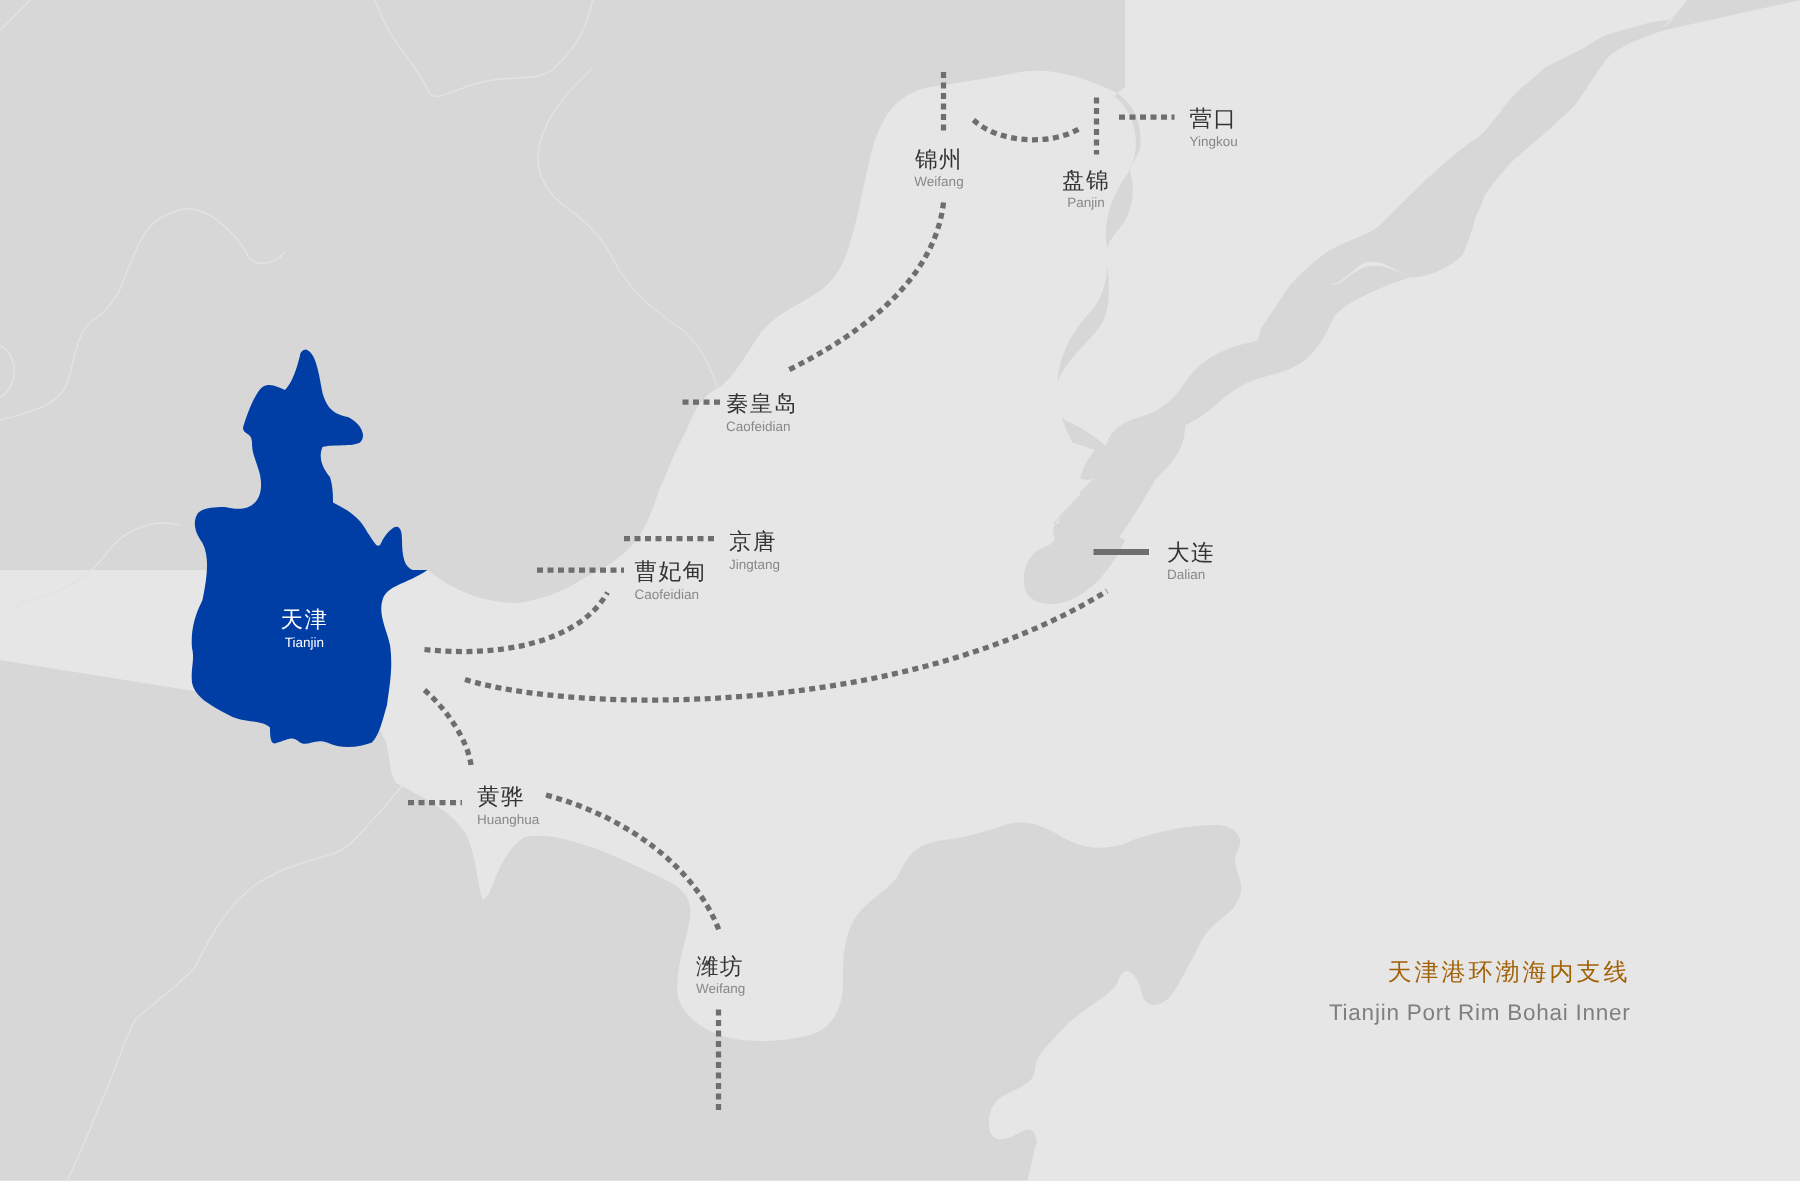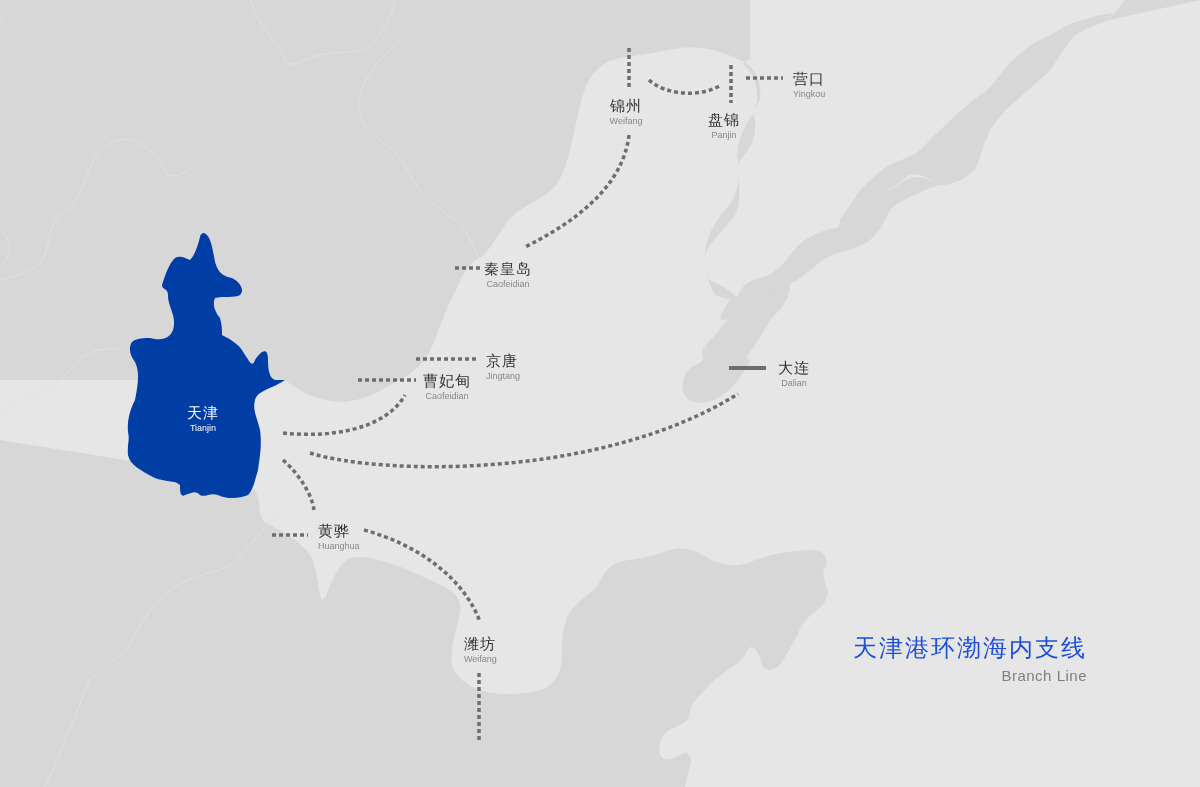--- a/index.html
+++ b/index.html
@@ -1,26 +1,26 @@
 <!DOCTYPE html>
 <html><head>
 <meta charset="utf-8">
 <style>
   html, body { margin: 0; padding: 0; }
   body { width: 1200px; height: 787px; overflow: hidden; background: #e6e6e6; font-family: "DejaVu Sans", "Liberation Sans", sans-serif; }
   .map { position: relative; width: 1200px; height: 787px; }
   svg.base { position: absolute; left: 0; top: 0; }
   .label { position: absolute; text-align: left; line-height: 1; white-space: nowrap; }
   .label .zh { display: block; font-size: 15px; color: #333333; letter-spacing: 1px; }
-  .label .en { display: block; font-size: 9px; color: #888888; margin-top: 3px; font-family: "Liberation Sans", sans-serif; text-align: center; }
+  .label .en { display: block; font-size: 9px; color: #888888; margin-top: 3px; font-family: "Liberation Sans", sans-serif; }
   .label.center { text-align: center; transform: translateX(-50%); }
   .label.light .zh { color: #ffffff; }
   .label.light .en { color: #ffffff; }
   .title-block { position: absolute; right: 113px; top: 633px; text-align: right; }
-  .title-zh { font-size: 24px; color: #1d4ed8; letter-spacing: 2px; line-height: 30px; text-align: right; }
+  .title-zh { font-size: 16px; color: #a16207; letter-spacing: 2px; line-height: 30px; text-align: right; }
   .title-en { font-family: "Liberation Sans", sans-serif; font-size: 15px; color: #7f7f7f; line-height: 22px; margin-top: 2px; letter-spacing: 0.5px; }
 </style>
 </head>
 <body>
 
 <div class="map">
   <svg class="base" width="1200" height="787" viewBox="0 0 1200 787">
 
     <rect x="0" y="0" width="1200" height="787" fill="#e6e6e6"></rect>
 
@@ -185,15 +185,15 @@
     <span class="en">Huanghua</span>
   </div>
 
   <div class="label" style="left:464px; top:637px;">
     <span class="zh">潍坊</span>
     <span class="en">Weifang</span>
   </div>
 
   <div class="title-block">
     <div class="title-zh">天津港环渤海内支线</div>
-    <div class="title-en">Branch Line</div>
+    <div class="title-en">Tianjin Port Rim Bohai Inner</div>
   </div>
 </div>
 
 </body></html>

